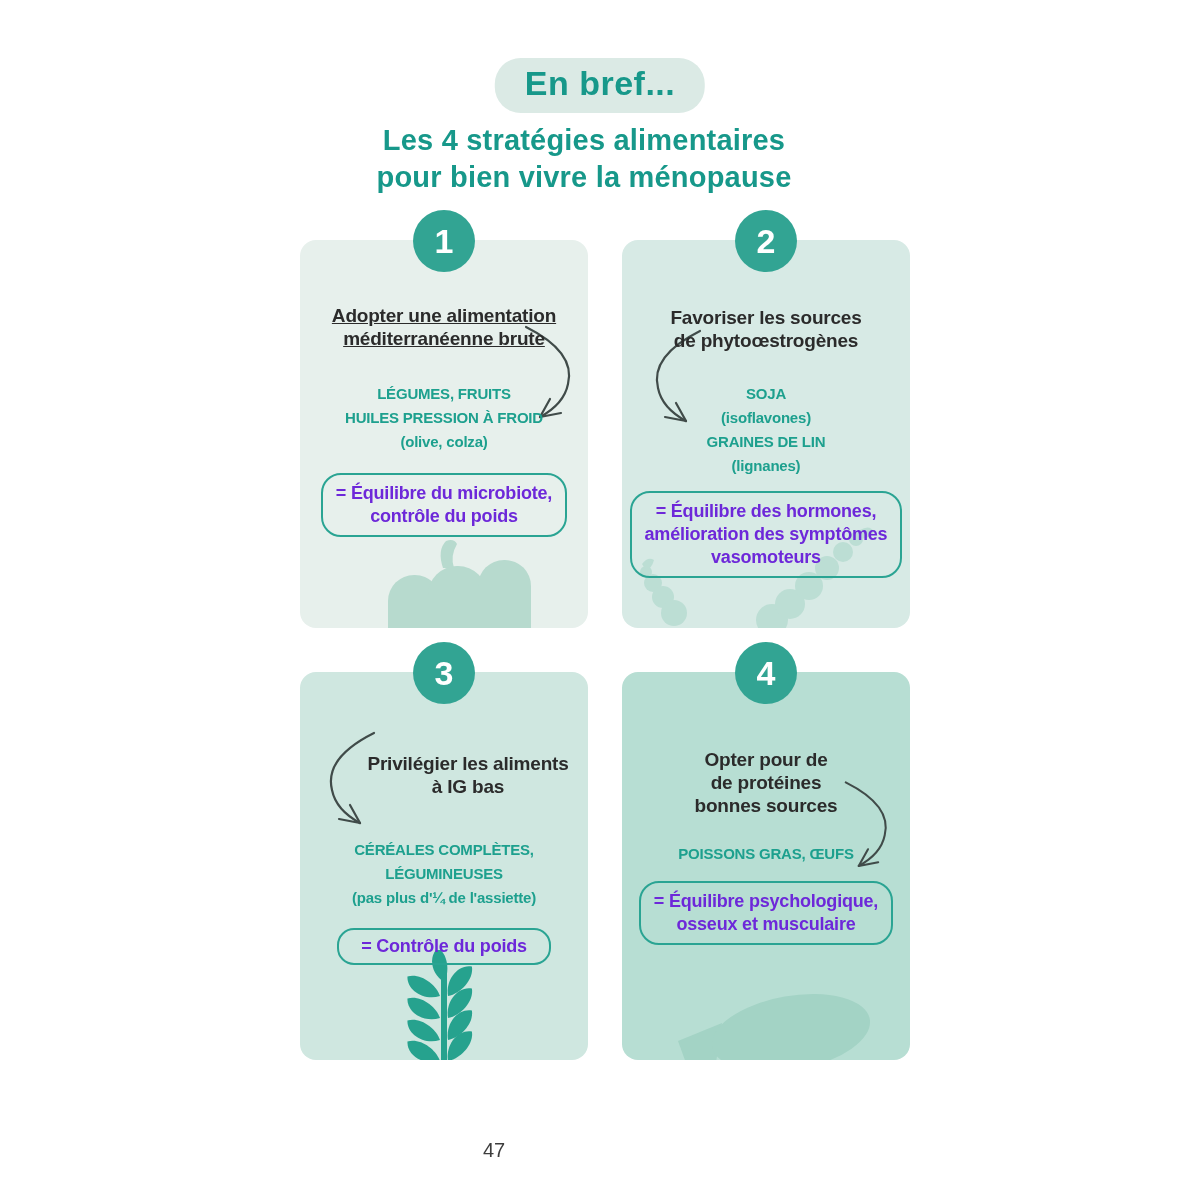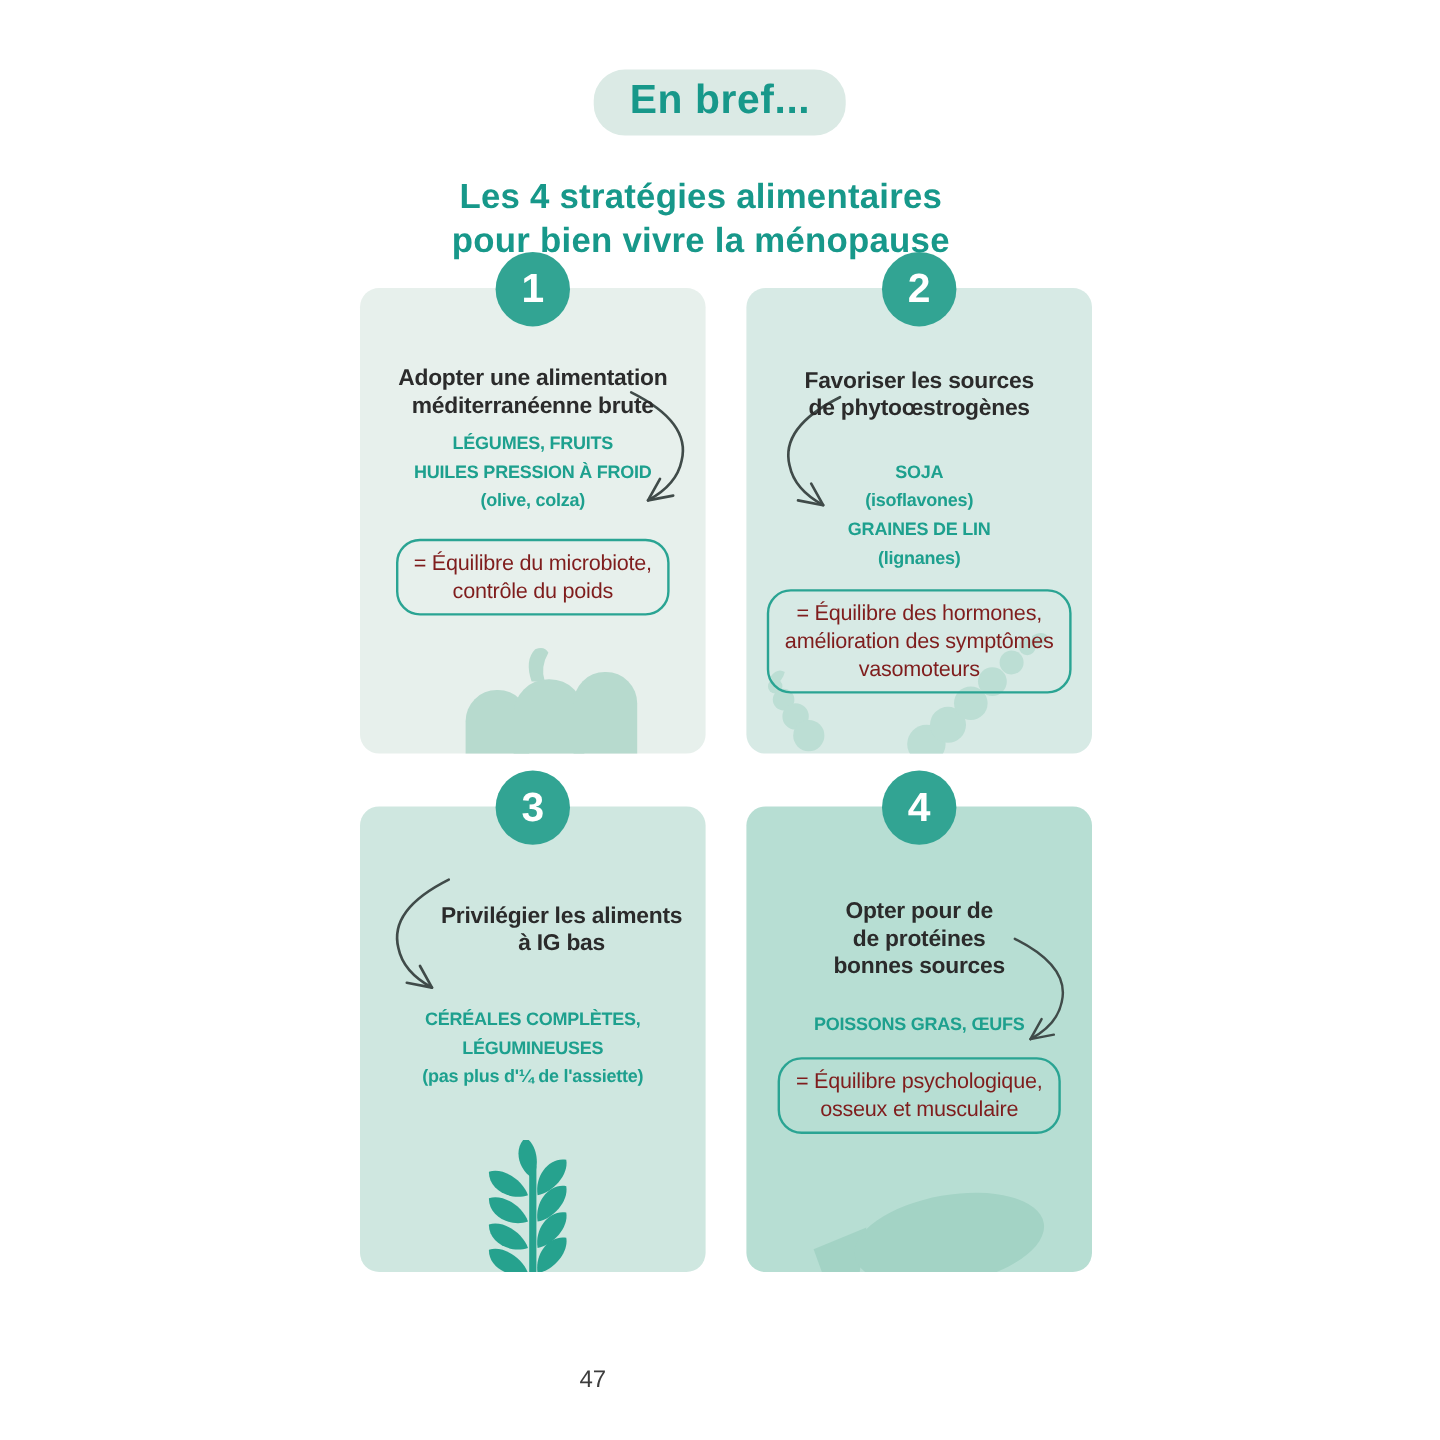--- a/index.html
+++ b/index.html
@@ -4,21 +4,21 @@
 <style>
   html,body{margin:0;padding:0;background:#ffffff;}
   .page{position:relative;width:1200px;height:1200px;background:#ffffff;
         font-family:"Liberation Sans",sans-serif;overflow:hidden;padding-left:48px;}
 
   
   .badge{position:absolute;top:58px;left:600px;transform:translateX(-50%);
          background:#dbeae5;color:#17988a;font-weight:bold;font-size:34px;
          padding:6px 30px 10px;border-radius:26px;letter-spacing:.5px;}
   .title{position:absolute;top:122px;left:0;width:1168px;text-align:center;
-         color:#17988a;font-weight:bold;font-size:29px;line-height:37px;letter-spacing:.2px;margin-top:24px;}
+         color:#17988a;font-weight:bold;font-size:29px;line-height:37px;letter-spacing:.2px;}
 
   
   .card{position:absolute;width:288px;height:388px;}
   .card1{left:300px;top:240px;}
   .card2{left:622px;top:240px;}
   .card3{left:300px;top:672px;}
   .card4{left:622px;top:672px;}
   .card-bg{position:absolute;inset:0;border-radius:16px;overflow:hidden;}
   .card1 .card-bg{background:#e7f0ec;}
   .card2 .card-bg{background:#d7eae5;}
@@ -29,35 +29,35 @@
        width:62px;height:62px;border-radius:50%;background:#32a493;color:#ffffff;
        font-size:34px;font-weight:bold;display:flex;align-items:center;justify-content:center;z-index:3;}
 
   .content{position:relative;text-align:center;z-index:2;}
   .content1{padding-top:64px;}
   .content2{padding-top:66px;}
   .content3{padding-top:80px;}
   .content4{padding-top:76px;}
 
   .heading{font-size:19px;font-weight:bold;color:#2b2b2b;line-height:23px;letter-spacing:-.2px;}
-  .card1 .heading{margin-bottom:8px;}
+  .card1 .heading{margin-bottom:32px;text-decoration:underline;}
   .card2 .heading{margin-bottom:30px;}
   .card3 .heading{margin-bottom:40px;margin-left:48px;}
   .card4 .heading{margin-bottom:25px;}
 
   .foods{color:#1da08e;font-weight:bold;font-size:15px;line-height:24px;letter-spacing:-.2px;}
   .card1 .foods{margin-bottom:19px;}
   .card2 .foods{margin-bottom:13px;}
   .card3 .foods{margin-bottom:18px;}
   .card4 .foods{margin-bottom:15px;}
 
   .line{display:block;white-space:nowrap;}
 
   .result{display:inline-block;border:2px solid #2aa493;border-radius:20px;
-          padding:7px 13px;color:#7f1d1d;font-weight:normal;font-size:18px;
+          padding:7px 13px;color:#6d28d9;font-weight:bold;font-size:18px;
           line-height:23px;letter-spacing:-.2px;background:transparent;}
   .card3 .result{border-radius:17px;padding:5px 22px;}
 
   
   .arrow{position:absolute;z-index:2;}
   .arrow path{fill:none;stroke:#404b49;stroke-width:2.2;stroke-linecap:round;stroke-linejoin:round;}
   .arrow1{top:84px;right:10px;width:56px;height:100px;}
   .arrow2{top:88px;left:26px;width:56px;height:100px;}
   .arrow3{top:58px;left:22px;width:56px;height:100px;}
   .arrow4{top:106px;right:16px;width:52px;height:96px;}
@@ -193,20 +193,23 @@
     <div class="content content3">
       <div class="heading">
         <span class="line">Privilégier les aliments</span>
         <span class="line">à IG bas</span>
       </div>
       <div class="foods">
         <span class="line">CÉRÉALES COMPLÈTES,</span>
         <span class="line">LÉGUMINEUSES</span>
         <span class="line">(pas plus d'¼ de l'assiette)</span>
       </div>
+      <div class="result">
+        <span class="line">= Contrôle du poids</span>
+      </div>
     </div>
   </section>
 
   <section class="card card4">
     <div class="card-bg">
       <svg class="illus illus-fish" width="195" height="78" viewBox="0 0 195 78">
         <g fill="#a3d3c5">
           <polygon points="2,56 46,38 40,78 10,78"></polygon>
           <ellipse cx="115" cy="48" rx="80" ry="37" transform="rotate(-10 115 48)"></ellipse>
         </g>

